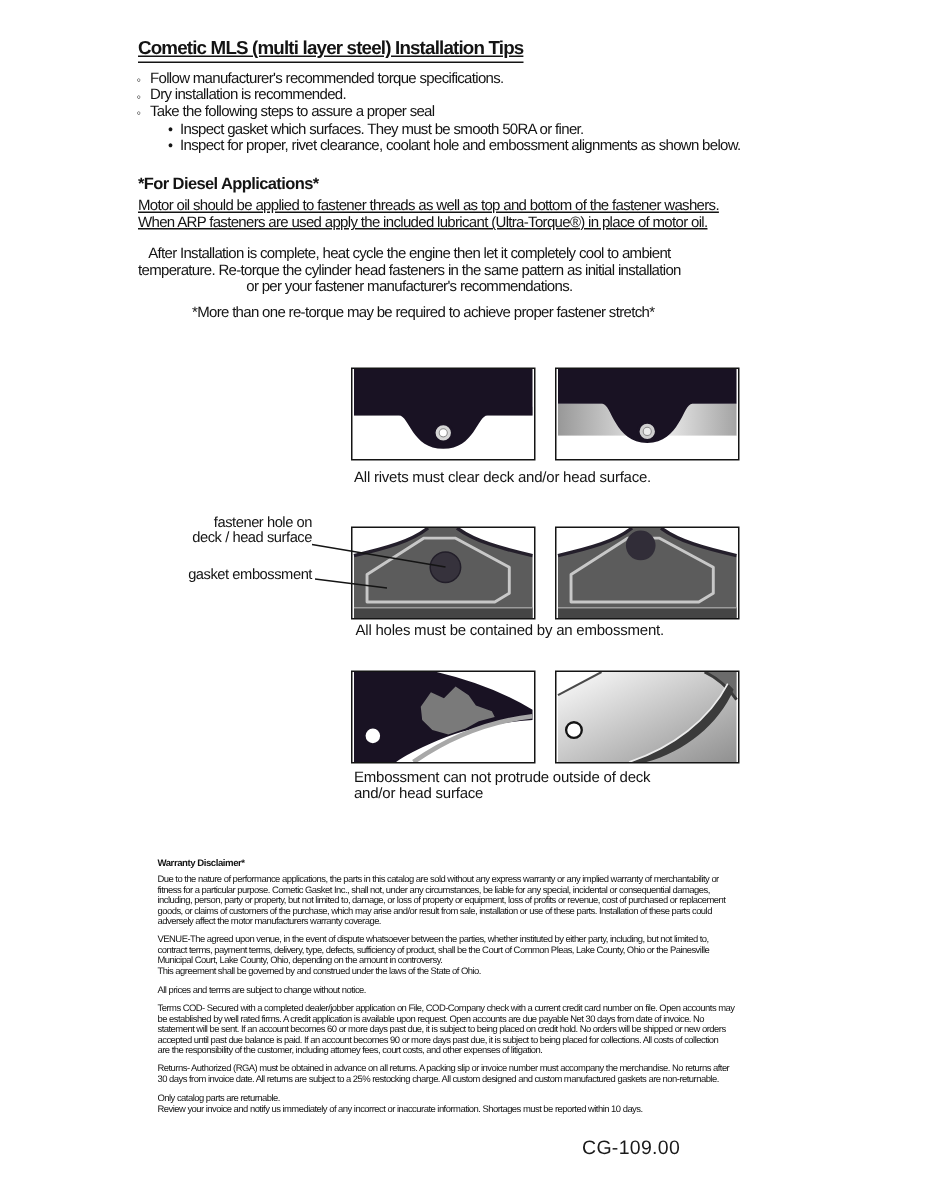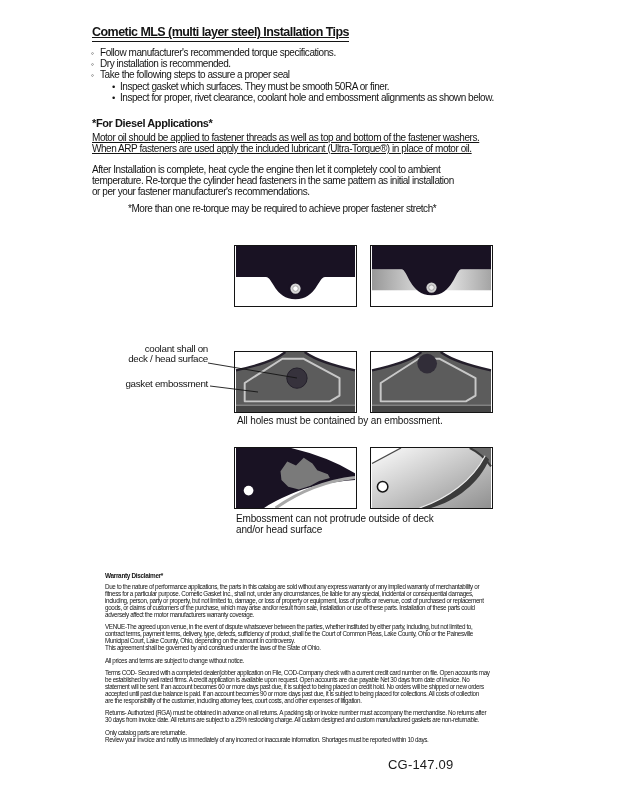--- a/index.html
+++ b/index.html
@@ -18,21 +18,21 @@
   .body-txt { font-size:10px; letter-spacing:-0.45px; line-height:11px; }
 
   .tips { left:91px; top:48px; }
   .tips-sub { left:112px; top:82px; }
   .tip { display:flex; line-height:10.8px; }
   .mk { width:9px; flex:0 0 9px; font-size:8.5px; position:relative; top:0.2px; }
   .mk-sub { width:8px; flex:0 0 8px; font-size:9.5px; }
 
   .diesel-h { left:92px; top:117px; font-size:11px; font-weight:bold; letter-spacing:-0.4px; }
   .p1 { left:92px; top:132px;text-decoration:underline; }
-  .p2 { left:92px; top:164px; }
+  .p2 { left:92px; top:164px;text-align:center; }
   .p-note { left:92px; top:203px;margin-left:36px; }
 
   .dg-label { width:123px; text-align:center; font-size:13px; letter-spacing:0.4px; color:#111;margin-top:24px; }
   .dg-box { width:123px; height:62px; border:1.6px solid #141414; background:#fff; }
   .dg-box svg { display:block; width:100%; height:100%; }
   .caption { font-size:10px; letter-spacing:-0.15px; line-height:11.3px; color:#141414; }
 
   .callout { text-align:right; font-size:9.8px; letter-spacing:-0.3px; line-height:10.3px; color:#141414; }
   .pointer-svg { pointer-events:none; }
 
@@ -114,25 +114,26 @@
             <stop offset="1" stop-color="#a4a4a4"></stop>
         </linearGradient>
       </defs>
       <rect x="0" y="24" width="123" height="22" fill="url(#wb)"></rect>
       <rect x="0" y="46" width="123" height="16" fill="#ffffff"></rect>
       <path d="M0,0 H123 V24 H92.5 C86,24 84,51 61.5,51 C39,51 37,24 30.5,24 H0 Z" fill="#191223"></path>
       <circle cx="61.5" cy="43" r="6.3" fill="#cfcfcf" stroke="#191223" stroke-width="2"></circle>
       <circle cx="61.5" cy="43" r="2.8" fill="#ececec" stroke="#8a8a8a" stroke-width="0.7"></circle>
     </svg>
   </div>
+  <div class="abs caption" style="left:236px; top:313px;">All rivets must clear deck and/or head surface.</div>
 
   <div class="abs dg-label" style="left:234px; top:335px;">RIGHT</div>
   <div class="abs dg-label" style="left:370px; top:335px;">WRONG</div>
 
-  <div class="abs callout preline" style="left:100px; top:344px; width:108px;">coolant shall on
+  <div class="abs callout preline" style="left:100px; top:344px; width:108px;">fastener hole on
 deck / head surface</div>
   <div class="abs callout" style="left:100px; top:379px; width:108px;">gasket embossment</div>
 
   <div class="abs dg-box" style="left:234px; top:351px;">
     <svg viewBox="0 0 123 62">
       <path d="M0,19 C22,14 40,9 51,0 L71,0 C83,9 101,14 123,19 L123,62 L0,62 Z" fill="#5c5c5c"></path>
       <path d="M0,19 C22,14 40,9 51,0" fill="none" stroke="#241f2b" stroke-width="2.4"></path>
       <path d="M71,0 C83,9 101,14 123,19" fill="none" stroke="#241f2b" stroke-width="2.4"></path>
       <rect x="0" y="55" width="123" height="7" fill="#454545"></rect>
       <line x1="0" y1="55" x2="123" y2="55" stroke="#9c9c9c" stroke-width="1"></line>
@@ -207,15 +208,15 @@
 be established by well rated firms.  A credit application is available upon request.  Open accounts are due payable Net 30 days from date of invoice.  No
 statement will be sent.  If an account becomes 60 or more days past due, it is subject to being placed on credit hold.  No orders will be shipped or new orders
 accepted until past due balance is paid.  If an account becomes 90 or more days past due, it is subject to being placed for collections.  All costs of collection
 are the responsibility of the customer, including attorney fees, court costs, and other expenses of litigation.</div>
     <div class="wpara">Returns- Authorized (RGA) must be obtained in advance on all returns.  A packing slip or invoice number must accompany the merchandise.  No returns after
 30 days from invoice date.  All returns are subject to a 25% restocking charge.  All custom designed and custom manufactured gaskets are non-returnable.</div>
     <div class="wpara">Only catalog parts are returnable.
 Review your invoice and notify us immediately of any incorrect or inaccurate information.  Shortages must be reported within 10 days.</div>
   </section>
 
-  <div class="abs page-code">CG-147.09</div>
+  <div class="abs page-code">CG-109.00</div>
 
 </div>
 
 </body></html>

